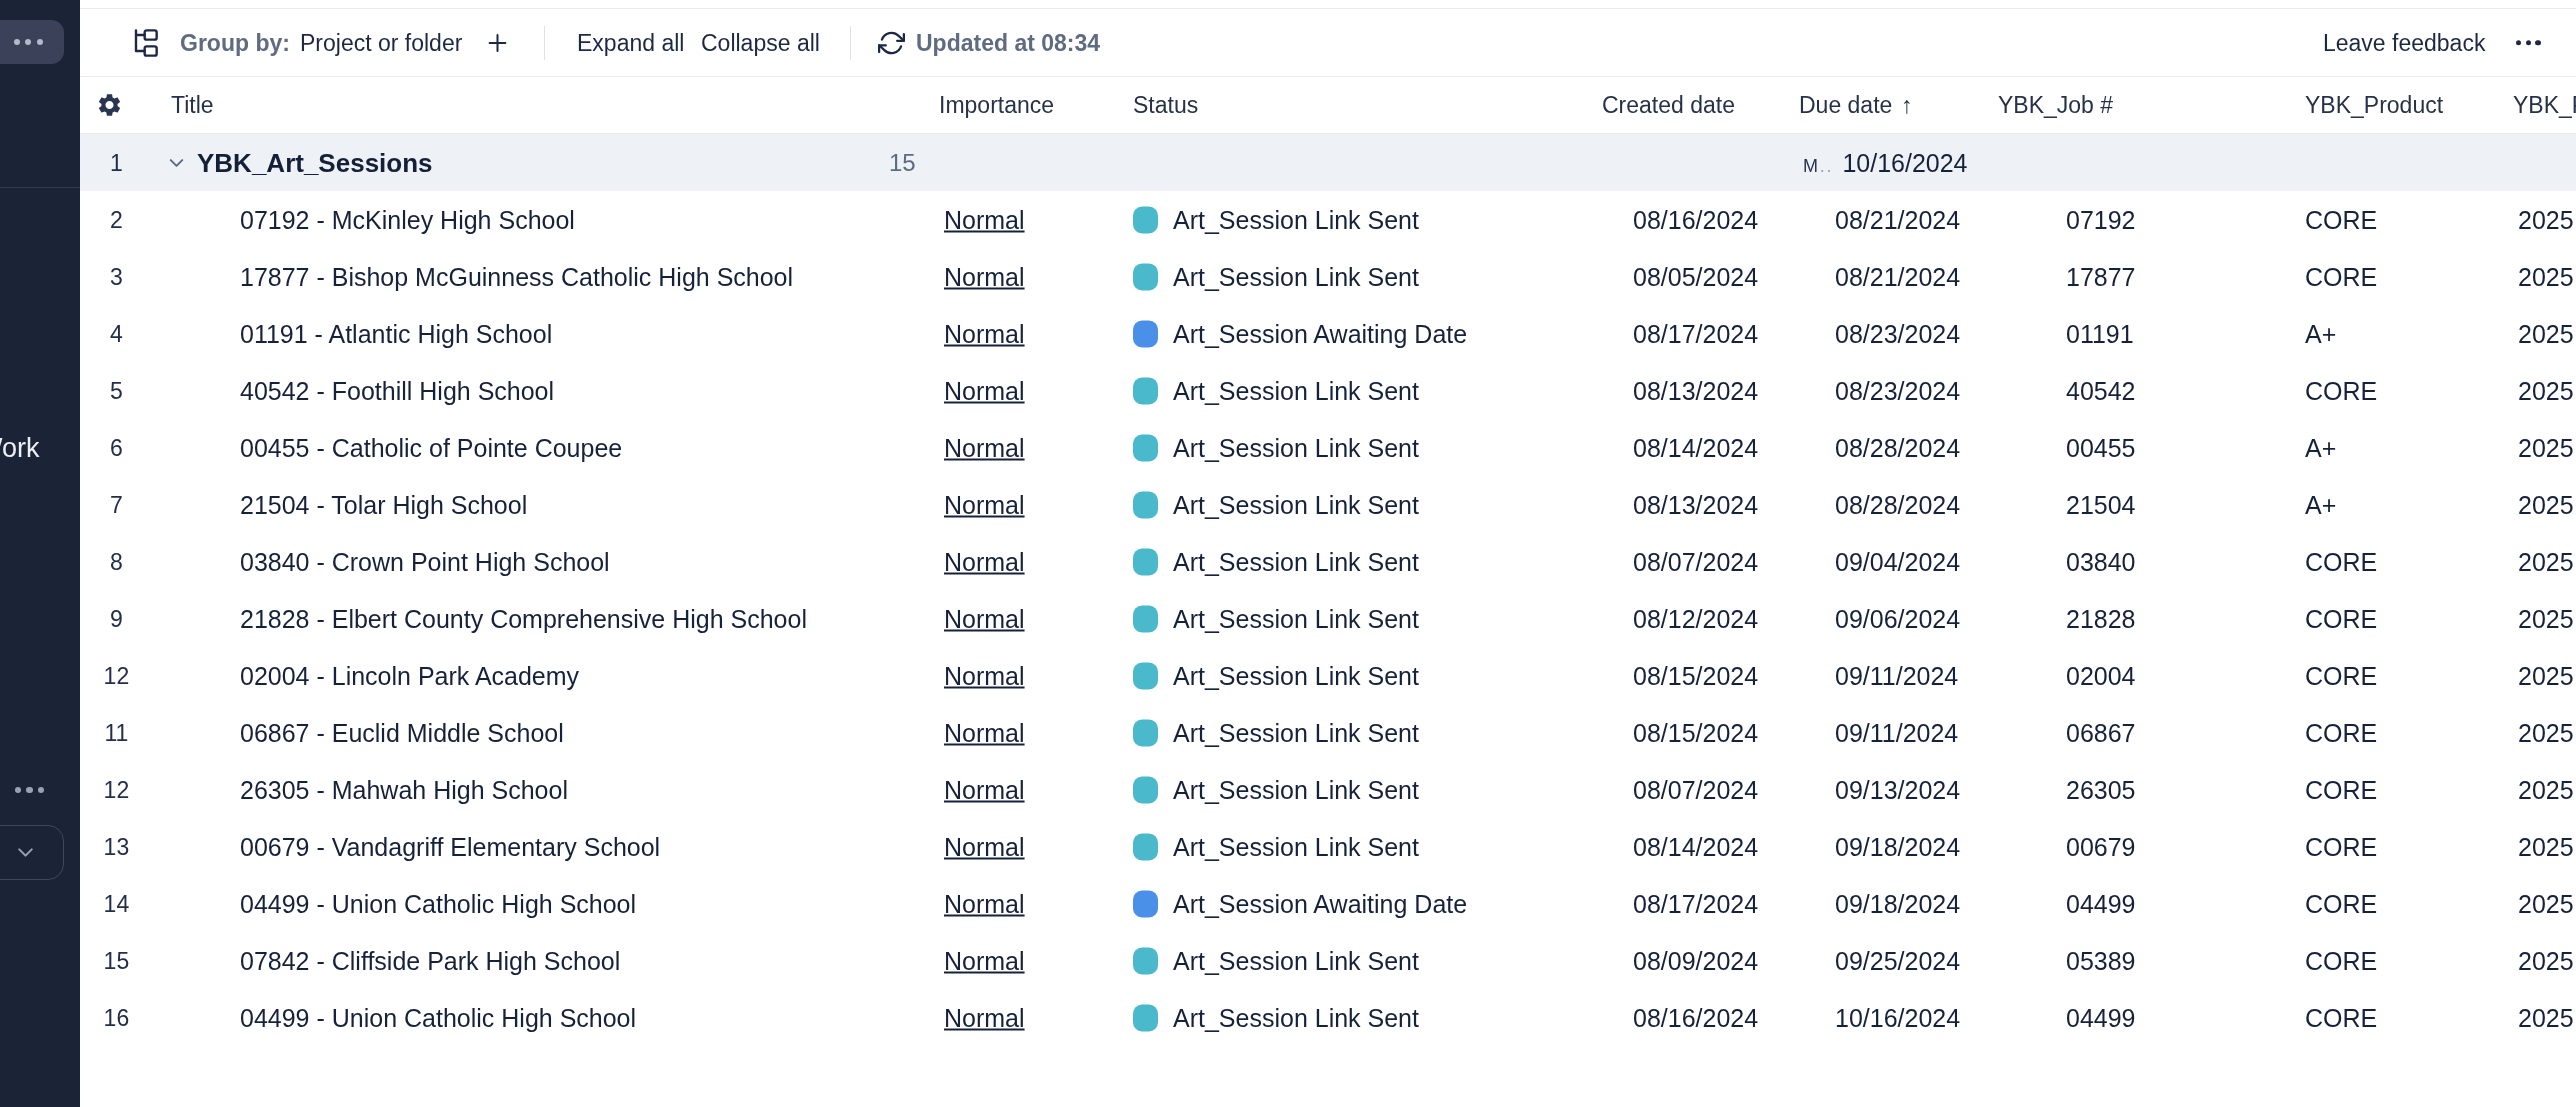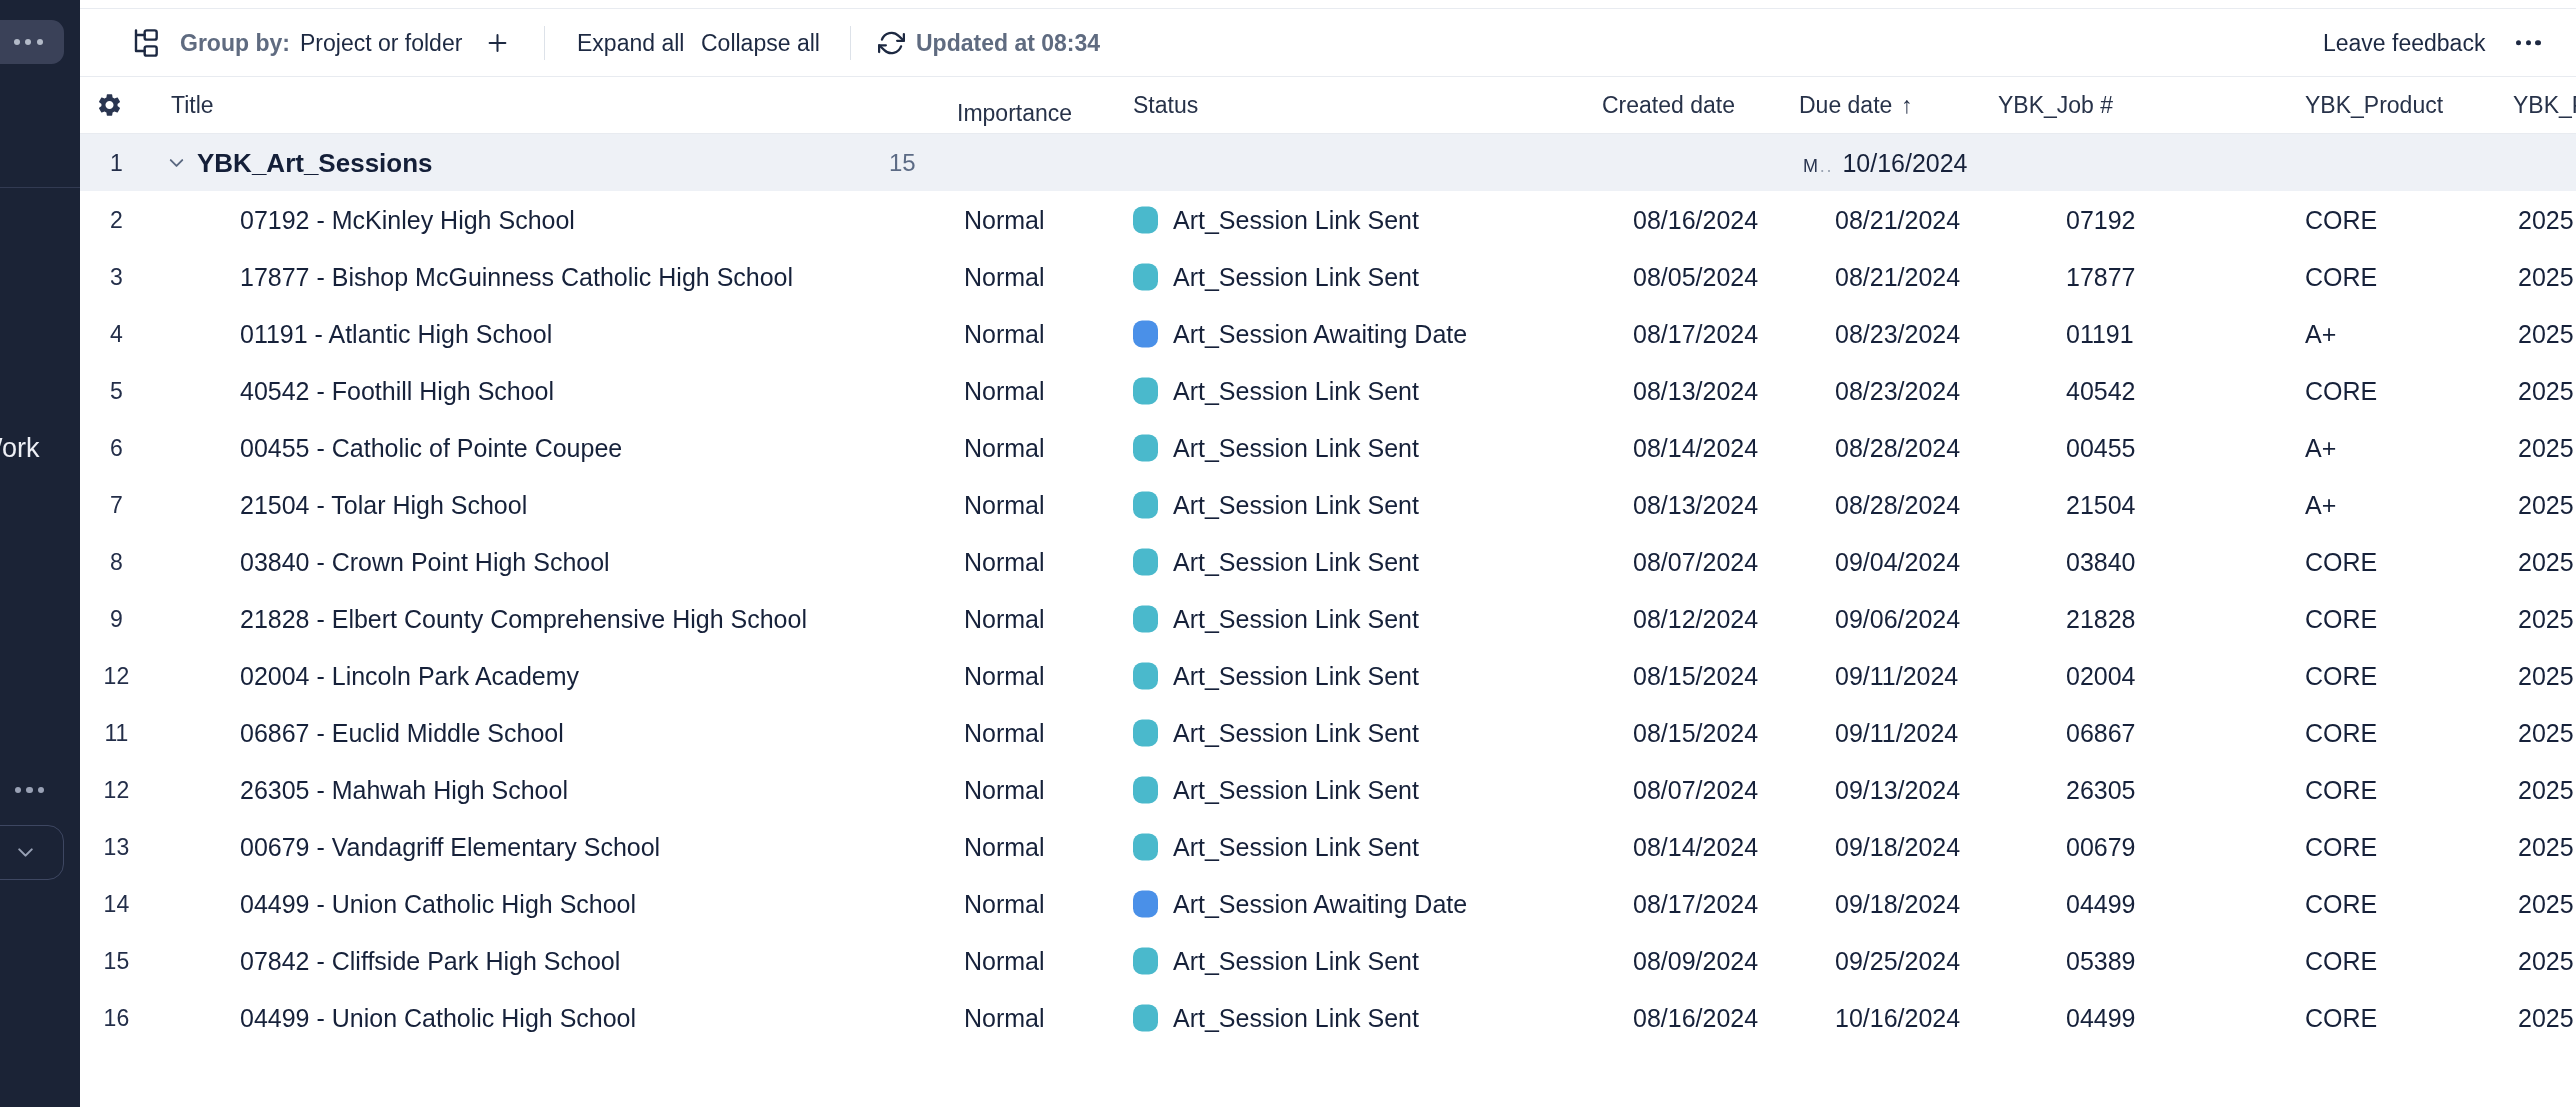--- a/index.html
+++ b/index.html
@@ -42,31 +42,31 @@
   .cell-num { left:12.4px; width:48px; text-align:center; font-size:23px; color:#232e49; }
   .group-chevron { position:absolute; left:85px; top:50%; transform:translateY(-50%); display:flex; cursor:pointer; }
   .group-title { left:117px; font-size:26px; font-weight:700; color:#141f38; cursor:pointer; }
   .group-count { left:809px; font-size:24px; color:#5c6b85; }
   .group-due { left:1723px; display:flex; align-items:baseline; }
   .m-prefix { font-size:18px; color:#2a3550; }
   .m-dots { font-size:18px; color:#9aa3b2; letter-spacing:1.8px; margin-left:1.8px; }
   .m-date { font-size:25px; color:#16213a; margin-left:9px; }
 
   .c-title { left:160px; cursor:pointer; }
-  .c-importance { left:884px; cursor:pointer; }
+  .c-importance { left:864px; cursor:pointer;text-decoration:underline; }
   .c-chip { position:absolute; left:1053px; top:50%; transform:translateY(-50%); width:25px; height:27px; border-radius:9px; cursor:pointer; }
   .c-status { left:1093px; cursor:pointer; }
   .c-created { left:1553px; cursor:pointer; }
   .c-due { left:1755px; cursor:pointer; }
   .c-job { left:1986px; cursor:pointer; }
   .c-product { left:2225px; cursor:pointer; }
   .c-season { left:2438px; cursor:pointer; }
 
   .h-title { left:91px; }
-  .h-importance { left:877px;margin-top:8px; }
+  .h-importance { left:859px; }
   .h-status { left:1053px; }
   .h-created { left:1522px; }
   .h-due { left:1719px; }
   .h-job { left:1918px; }
   .h-product { left:2225px; }
   .h-last { left:2433px; }
   .h-gear { position:absolute; left:16px; top:50%; transform:translateY(-50%); display:flex; cursor:pointer; }
 
   svg { display:block; }
 </style>

